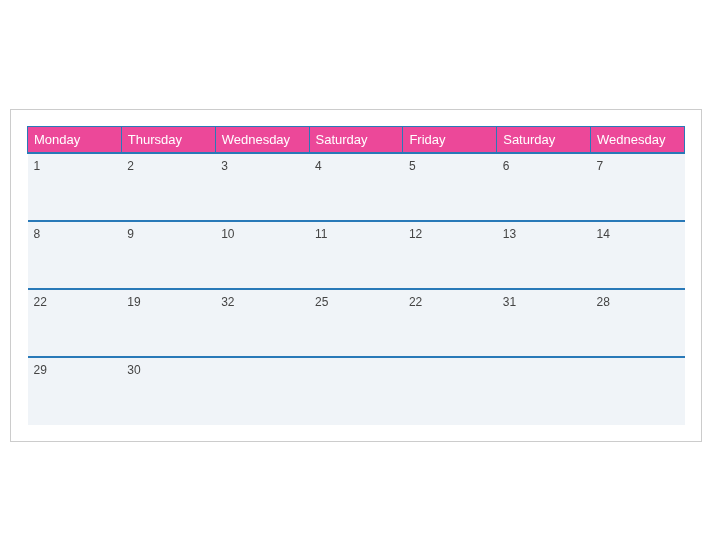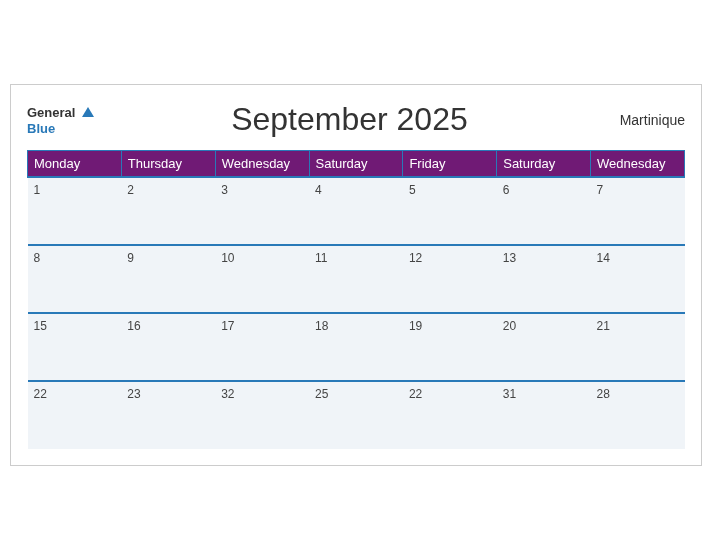--- a/index.html
+++ b/index.html
@@ -61,21 +61,21 @@
       font-size: 14px;
       color: #333;
       min-width: 80px;
       text-align: right;
     }
     .calendar-grid {
       width: 100%;
       border-collapse: collapse;
     }
     .calendar-grid thead tr {
-      background: #701a75;
+      background: #ec4899;
       margin-left: 48px;
     }
     .calendar-grid thead th {
       color: #fff;
       font-size: 13px;
       font-weight: normal;
       padding: 5px 6px;
       text-align: left;
       border: 1px solid #2979b8;
       width: calc(100% / 7);
@@ -96,33 +96,20 @@
     }
     .day-number {
       font-size: 12px;
       color: #444;
     }
   </style>
 </head>
 <body>
 
 <div class="calendar-container">
-  <div class="calendar-header">
-    <div class="logo">
-      <div>
-        <span class="logo-general">General</span>
-        <span class="logo-triangle"></span>
-      </div>
-      <div>
-        <span class="logo-blue">Blue</span>
-      </div>
-    </div>
-    <div class="calendar-title">September 2025</div>
-    <div class="calendar-location">Martinique</div>
-  </div>
 
   <table class="calendar-grid">
     <thead>
       <tr>
       <th>Monday</th>
           <th>Thursday</th>
           <th>Wednesday</th>
           <th>Saturday</th>
           <th>Friday</th>
           <th>Saturday</th>
@@ -142,32 +129,32 @@
         <tr>
           <td><span class="day-number">8</span></td>
           <td><span class="day-number">9</span></td>
           <td><span class="day-number">10</span></td>
           <td><span class="day-number">11</span></td>
           <td><span class="day-number">12</span></td>
           <td><span class="day-number">13</span></td>
           <td><span class="day-number">14</span></td>
         </tr>
         <tr>
-          <td><span class="day-number">15</span></td>
-          <td><span class="day-number">16</span></td>
-          <td><span class="day-number">17</span></td>
-          <td><span class="day-number">18</span></td>
+          <td><span class="day-number">22</span></td>
           <td><span class="day-number">19</span></td>
-          <td><span class="day-number">20</span></td>
-          <td><span class="day-number">21</span></td>
-        </tr>
-        <tr>
-          <td><span class="day-number">22</span></td>
-          <td><span class="day-number">23</span></td>
           <td><span class="day-number">32</span></td>
           <td><span class="day-number">25</span></td>
           <td><span class="day-number">22</span></td>
           <td><span class="day-number">31</span></td>
           <td><span class="day-number">28</span></td>
         </tr>
+        <tr>
+          <td><span class="day-number">29</span></td>
+          <td><span class="day-number">30</span></td>
+          <td></td>
+          <td></td>
+          <td></td>
+          <td></td>
+          <td></td>
+        </tr>
       </tbody>
   </table>
 </div>
 
 </body></html>

